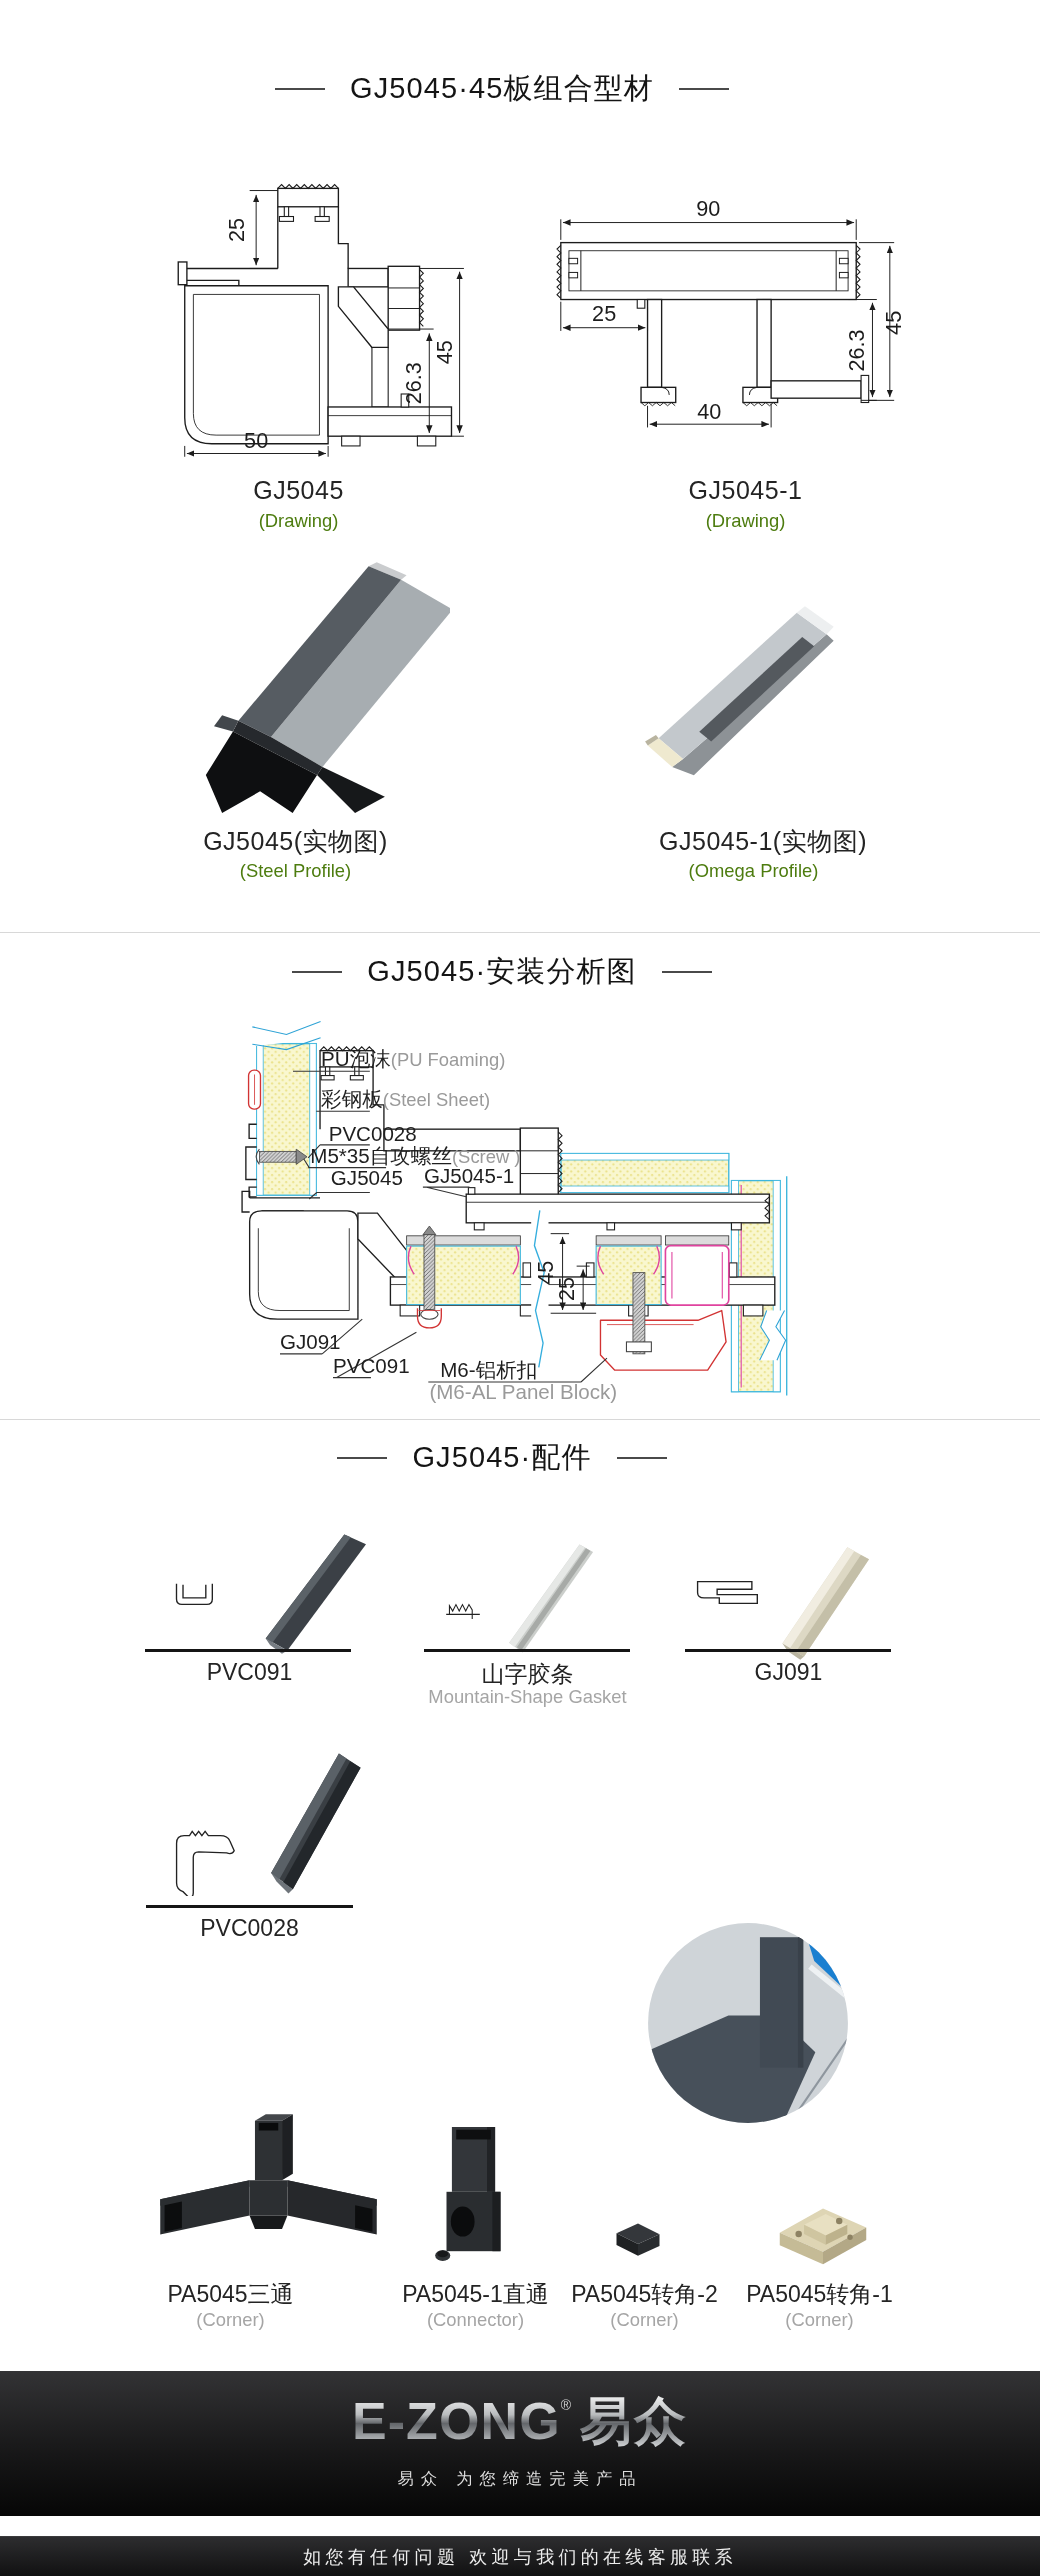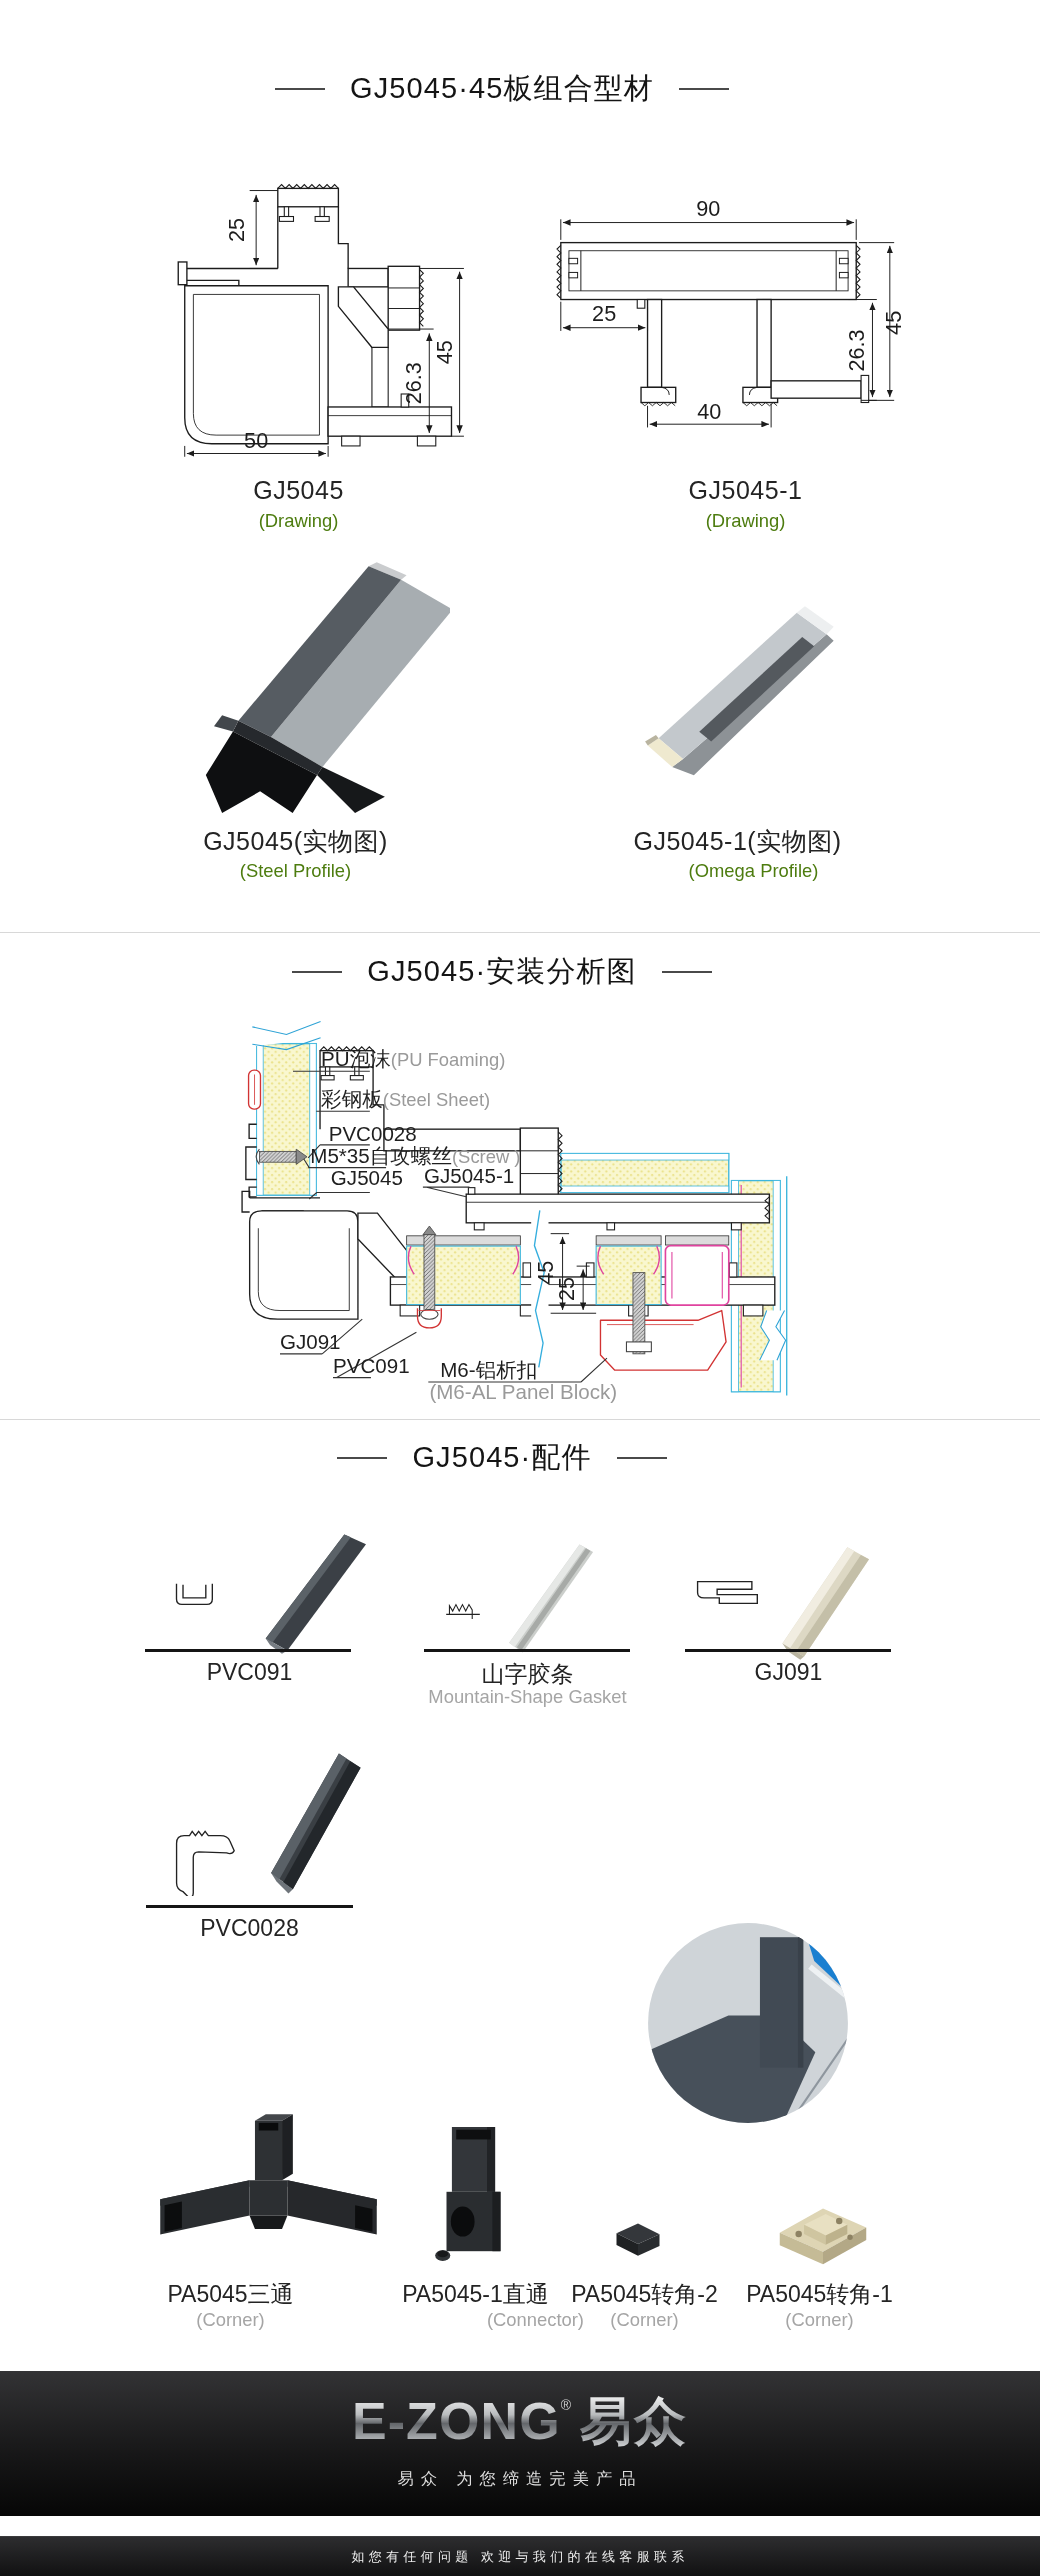--- a/index.html
+++ b/index.html
@@ -21,21 +21,21 @@
   .logo-row{margin-top:24px;display:flex;align-items:flex-start;}
   .logo-en,.logo-cn{font-size:52px;font-weight:800;letter-spacing:1.1px;line-height:1;
       background:linear-gradient(180deg,#f2f2f2 0%,#b9bcbe 38%,#63666a 55%,#cfd2d4 100%);
       -webkit-background-clip:text;background-clip:text;color:transparent;}
   .logo-cn{margin-left:8.7px;letter-spacing:2.2px;}
   .logo-reg{font-size:14px;color:#cfcfcf;margin-top:2.2px;}
   .tagline{margin-top:21px;font-family:"DejaVu Serif",serif;font-size:16.3px;color:#dedede;letter-spacing:7px;}
   .footer-bar{position:absolute;left:0;top:2536px;width:1040px;height:40px;
       background:linear-gradient(180deg,#2d2d2f,#101011);border-top:1.1px solid #3a3a3c;
       display:flex;align-items:center;justify-content:center;}
-  .footer-bar .t{font-family:"DejaVu Serif",serif;font-size:13px;color:#ededed;letter-spacing:4.3px;}
+  .footer-bar .t{font-family:"DejaVu Serif",serif;font-size:18px;color:#ededed;letter-spacing:4.3px;}
   svg text{font-family:"Liberation Sans",sans-serif;}
   .dimtxt{font-size:40px;fill:#1c1c1c;}
   .anno{font-size:38px;fill:#1f1f1f;}
   .anno-gray{fill:#9a9a9a;}
 </style>
 </head>
 <body>
 
 <div class="page">
 
@@ -178,21 +178,21 @@
     <polygon points="100,345 120,330 385,100 398,112 140,360" fill="#8d9296"></polygon>
     <polygon points="75,292 330,60 385,100 120,330" fill="#c3c8cc"></polygon>
     <polygon points="330,60 345,48 398,86 385,100" fill="#edeff0"></polygon>
     <polygon points="150,280 340,105 362,122 172,298" fill="#54595e"></polygon>
     <polygon points="55,305 100,345 120,330 75,292" fill="#efe9cf"></polygon>
     <polygon points="55,305 75,292 70,286 50,298" fill="#b9b4a0"></polygon>
   </svg>
 
   <div class="code-lbl" style="left:187px;top:825px;width:217px;">GJ5045(实物图)</div>
   <div class="sub-lbl" style="left:187px;top:860px;width:217px;">(Steel Profile)</div>
-  <div class="code-lbl" style="left:629px;top:825px;width:217px;">GJ5045-1(实物图)</div>
+  <div class="code-lbl" style="left:650px;top:825px;width:217px;text-align:right;">GJ5045-1(实物图)</div>
   <div class="sub-lbl" style="left:645px;top:860px;width:217px;">(Omega Profile)</div>
 
   <div class="divider" style="top:932px;"></div>
 
   <div class="sec-title" style="top:953px;height:38px;">
     <span class="dash"></span>
     <span class="t">GJ5045·安装分析图</span>
     <span class="dash"></span>
   </div>
 
@@ -439,21 +439,21 @@
     <rect x="35" y="5" width="80" height="120" fill="#33363a"></rect>
     <rect x="100" y="5" width="15" height="120" fill="#212326"></rect>
     <rect x="43" y="10" width="64" height="18" fill="#0e0f10"></rect>
     <rect x="25" y="125" width="100" height="110" fill="#2a2d30"></rect>
     <rect x="110" y="125" width="15" height="110" fill="#1c1e20"></rect>
     <ellipse cx="55" cy="180" rx="22" ry="28" fill="#0b0c0d"></ellipse>
     <ellipse cx="18" cy="243" rx="14" ry="10" fill="#303336"></ellipse>
     <ellipse cx="18" cy="240" rx="10" ry="6" fill="#17181a"></ellipse>
   </svg>
   <div class="acc-lbl" style="left:367px;top:2279px;width:217px;">PA5045-1直通</div>
-  <div class="acc-sub" style="left:367px;top:2309px;width:217px;text-align:right;">(Connector)</div>
+  <div class="acc-sub" style="left:367px;top:2309px;width:217px;">(Connector)</div>
 
   <svg class="abs" style="left:608px;top:2217px;" width="60" height="43" viewBox="0 0 110 80">
     <polygon points="15,30 55,12 95,32 55,50" fill="#34373b"></polygon>
     <polygon points="15,30 55,50 55,72 15,52" fill="#1f2123"></polygon>
     <polygon points="55,50 95,32 95,54 55,72" fill="#292c2f"></polygon>
   </svg>
   <div class="acc-lbl" style="left:536px;top:2279px;width:217px;">PA5045转角-2</div>
   <div class="acc-sub" style="left:536px;top:2309px;width:217px;">(Corner)</div>
 
   <svg class="abs" style="left:774px;top:2195px;" width="98" height="73" viewBox="0 0 180 135">

